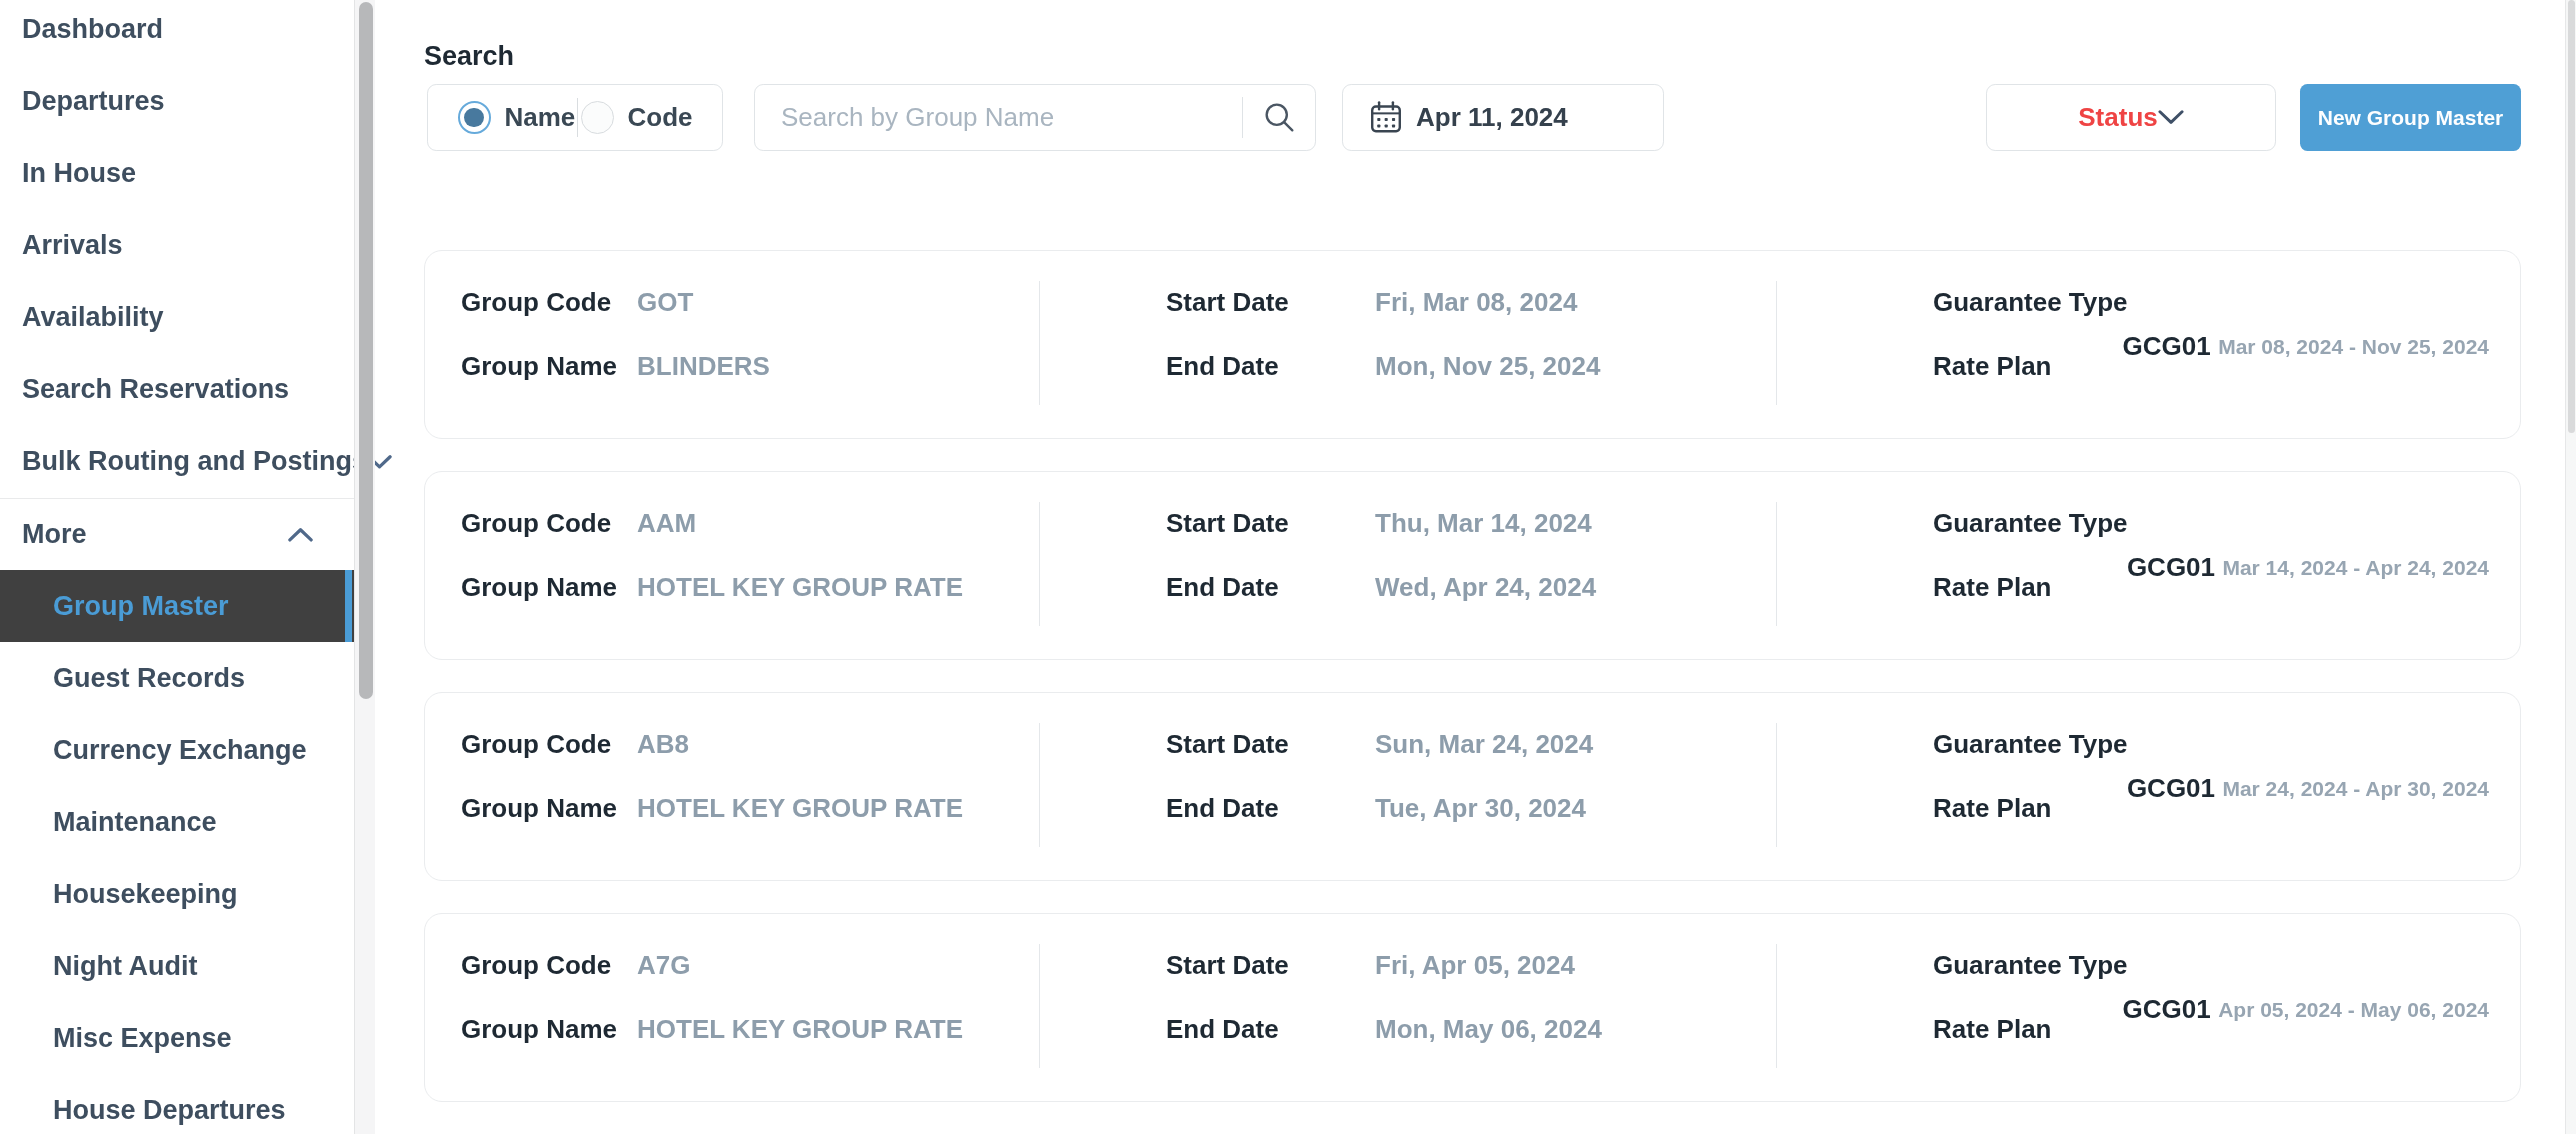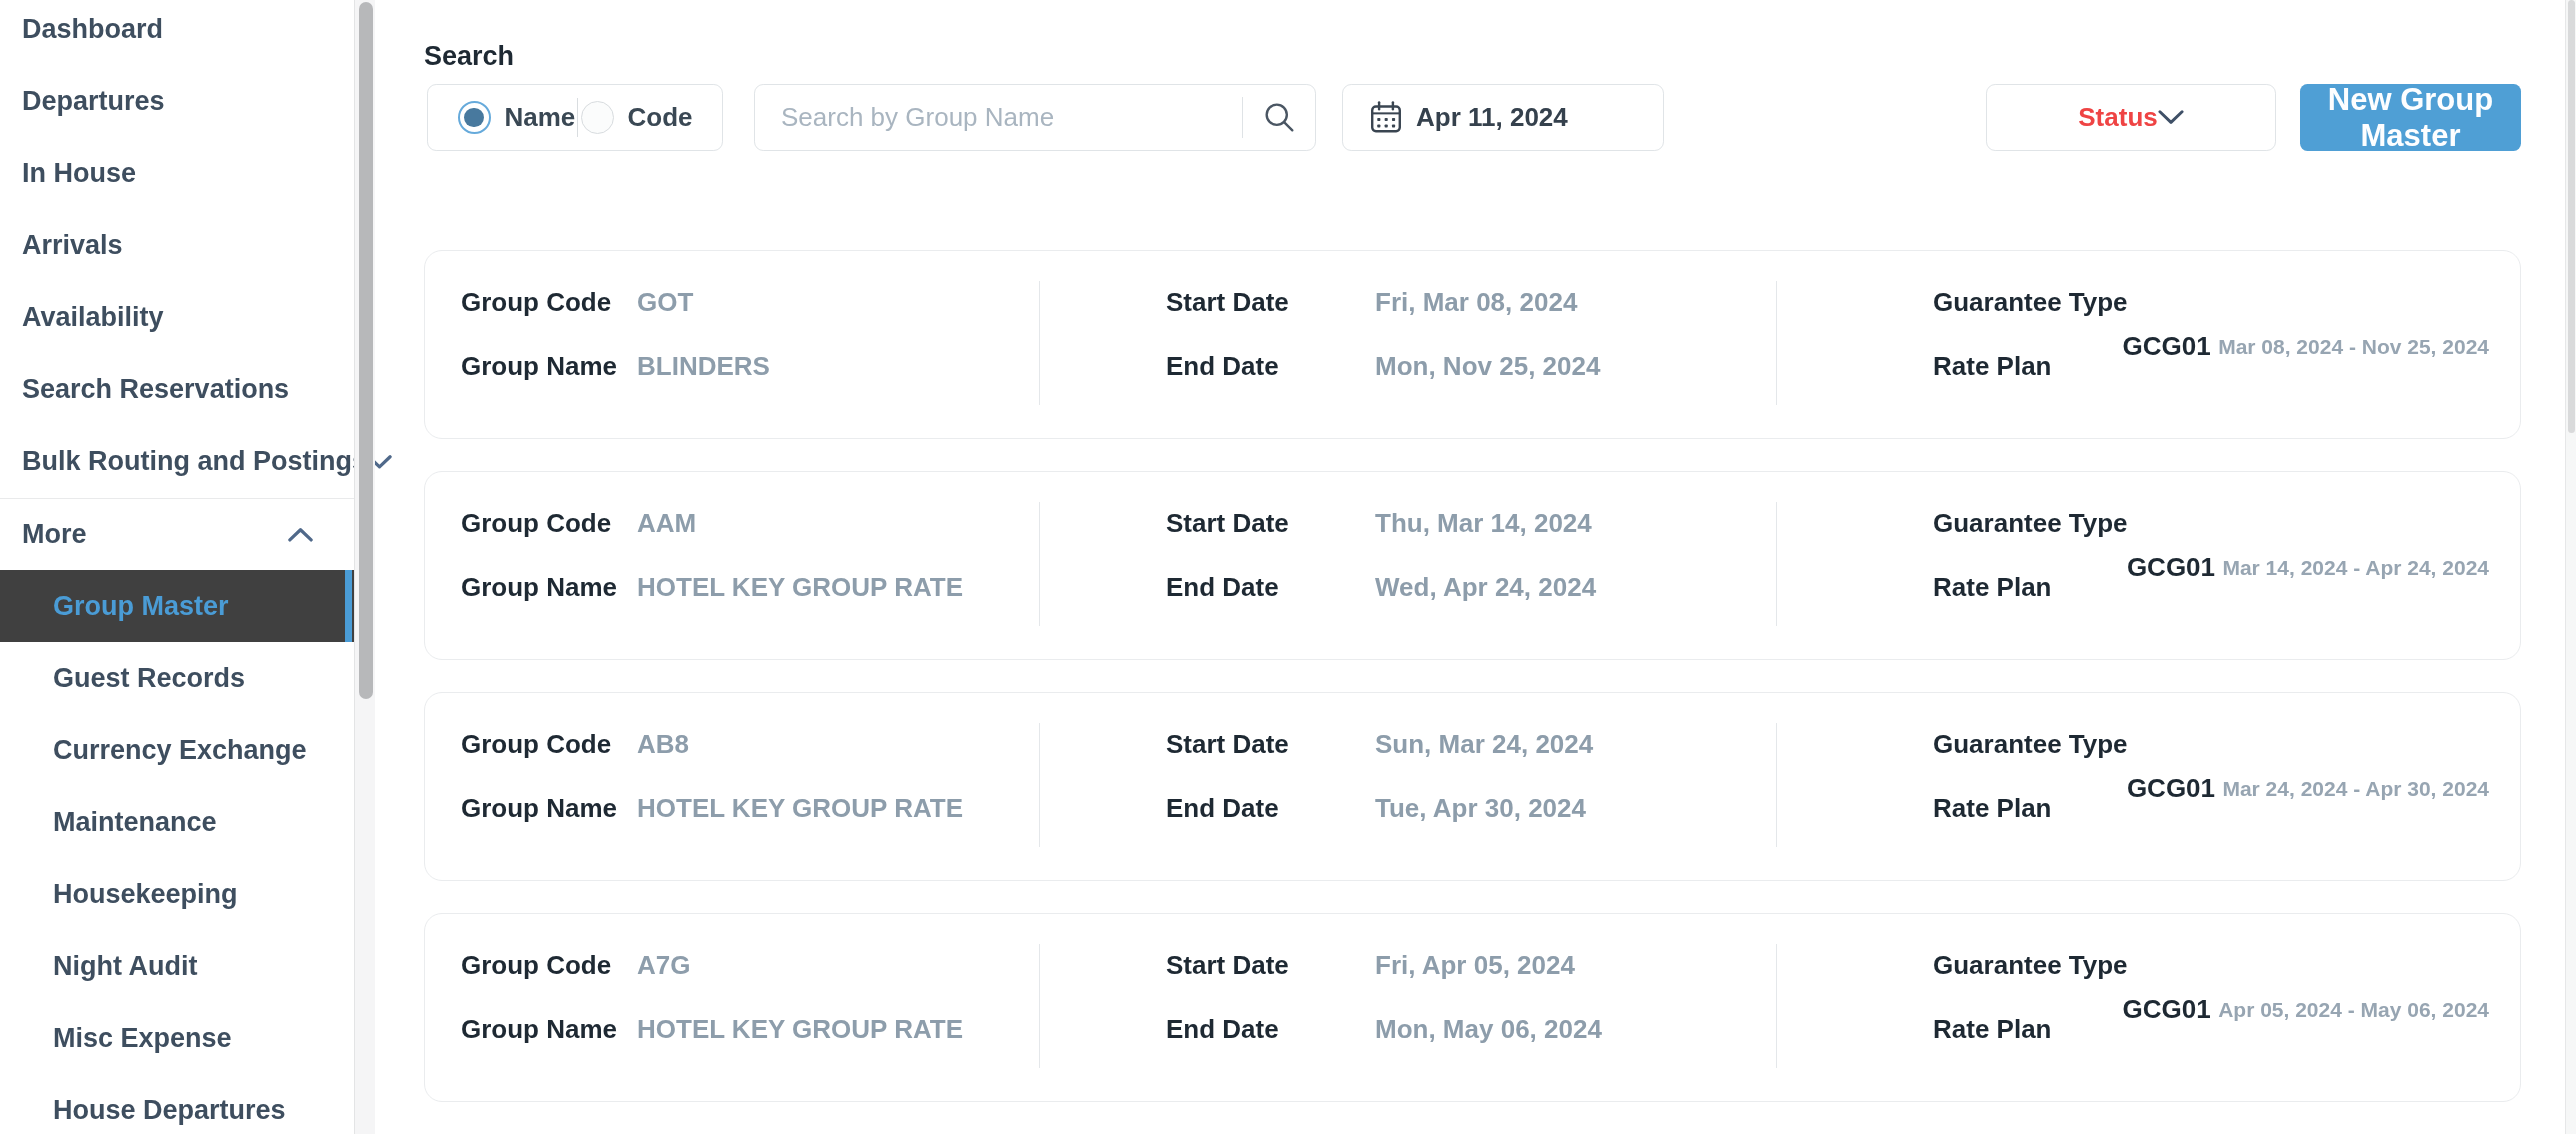--- a/index.html
+++ b/index.html
@@ -41,21 +41,21 @@
   #search-box { left:378px; width:562px; }
   #search-box input { flex:1; min-width:0; border:none; outline:none; background:transparent; font-family:inherit; font-size:26px; color:#3a4854; padding-left:26px; }
   #search-box input::placeholder { color:#a9b5c0; }
   .vr2 { width:0.9px; height:41px; background:#dfe3e6; flex:0 0 auto; }
   .mag { margin:0 19.4px; flex:0 0 auto; cursor:pointer; }
 
   #date-box { left:966px; width:322px; padding-left:26px; gap:13px; font-size:26px; font-weight:600; color:#35414d; cursor:pointer; }
 
   #status-box { left:1610px; width:290px; padding:0 24px; justify-content:center; font-size:26px; font-weight:600; color:#ef4444; cursor:pointer; }
 
-  #new-btn { position:absolute; left:1924px; top:0; width:221px; height:67px; background:#4f9fd5; border:none; border-radius:7.4px; color:#fdfeff; font-family:inherit; font-size:31px; font-weight:600; display:flex; align-items:center; justify-content:center; cursor:pointer; }
+  #new-btn { position:absolute; left:1924px; top:0; width:221px; height:67px; background:#4f9fd5; border:none; border-radius:7.4px; color:#fdfeff; font-family:inherit; font-size:21px; font-weight:600; display:flex; align-items:center; justify-content:center; cursor:pointer; }
 
   
   .cards { position:absolute; left:48px; top:250px; width:2097px; }
   .card { position:relative; width:2097px; height:189px; background:#fff; border:1.8px solid #eaecee; border-radius:18px; margin-bottom:32px; }
   .cell { position:absolute; font-size:26px; line-height:28px; white-space:nowrap; }
   .r1 { top:37px; } .r2 { top:101px; }
   .lab { font-weight:700; color:#1e2933; }
   .val { font-weight:600; color:#8d9dab; }
   .c1  { left:36px; }  .c1v { left:212px; }
   .c2  { left:741px; } .c2v { left:950px; }

